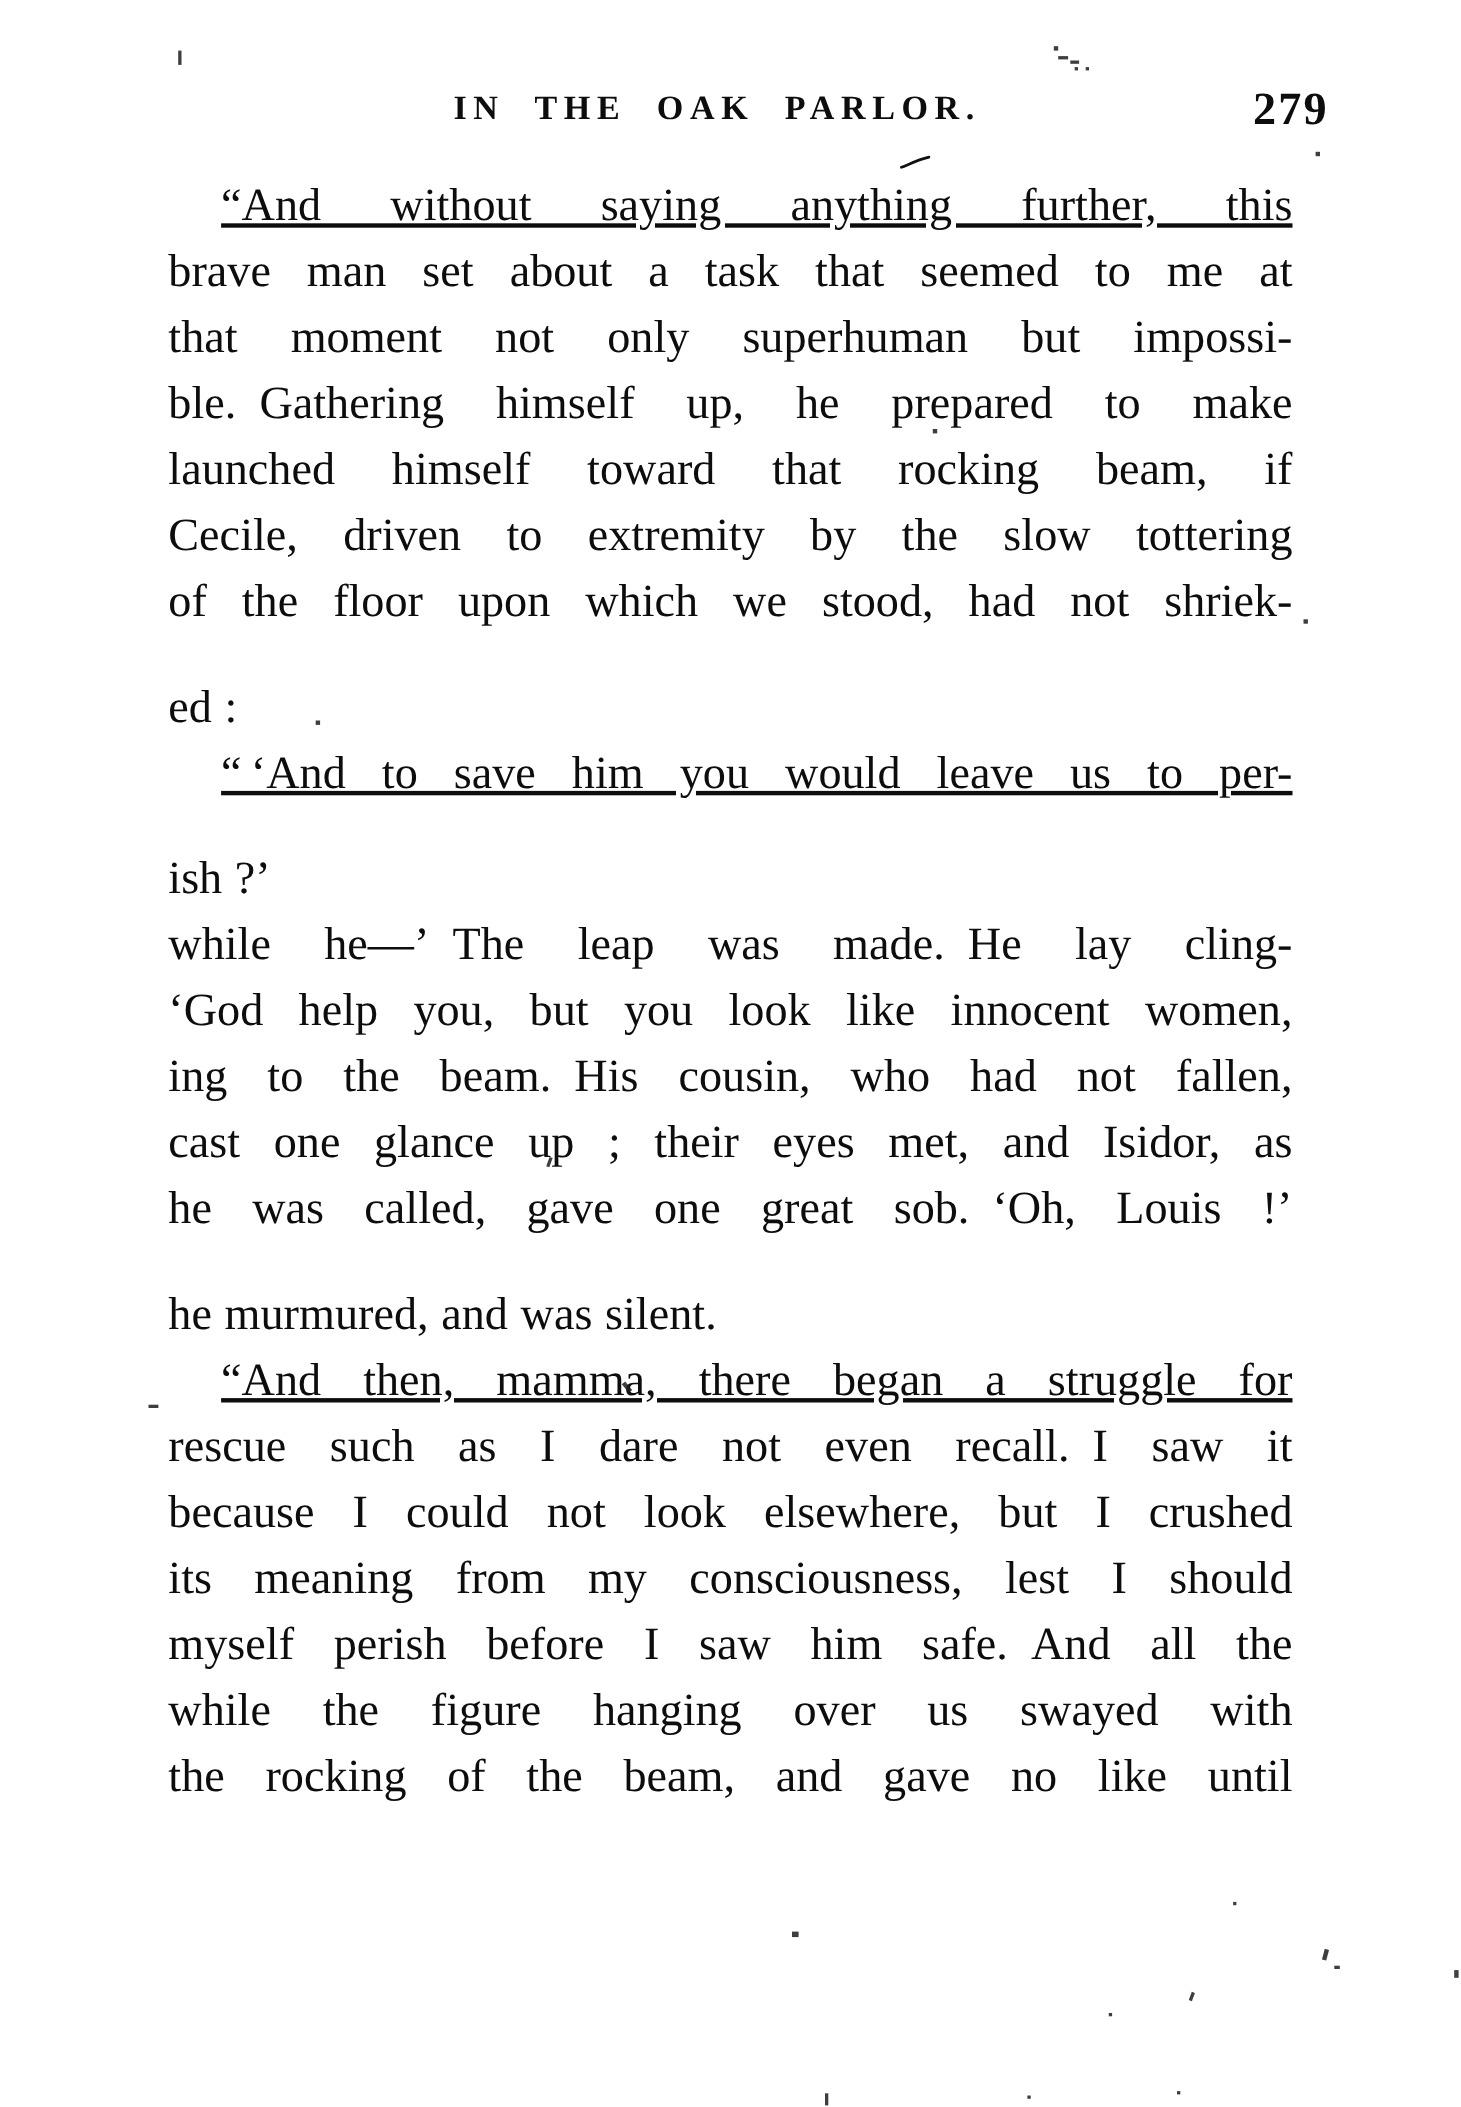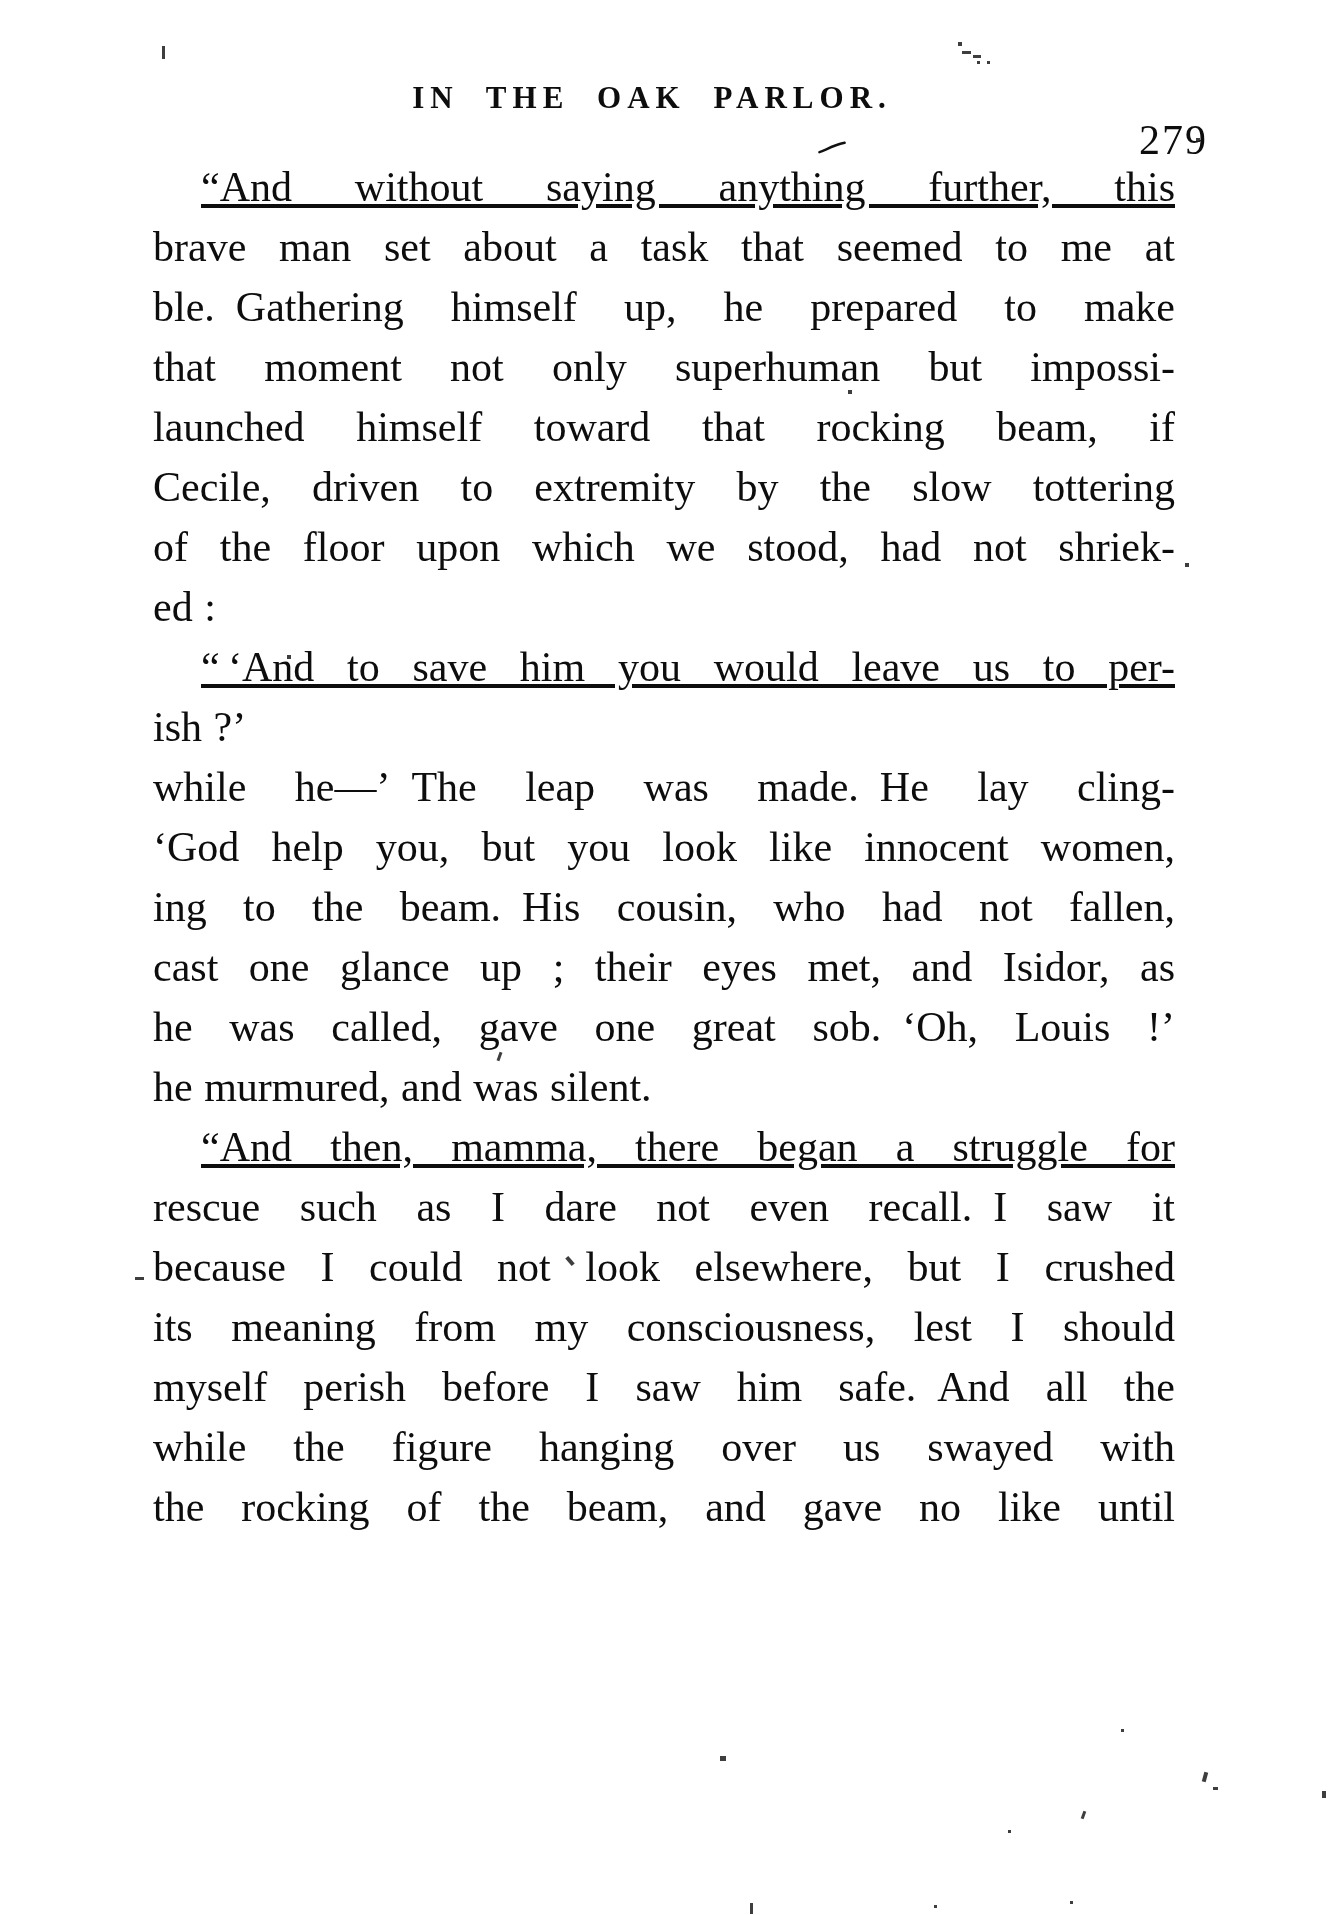--- a/index.html
+++ b/index.html
@@ -31,42 +31,41 @@
     letter-spacing: 6px;
     word-spacing: 14px;
     white-space: nowrap;
   }
   .page-number {
     position: absolute;
     top: 79px;
     right: 160px;
     font-size: 42px;
     line-height: 1;
-    font-weight: normal;
+    font-weight: bold;
     letter-spacing: 2px;
-    margin-top: 40px;
   }
   
   .body-text {
     position: absolute;
     left: 153px;
     top: 157px;
     width: 1022px;
     font-size: 42px;
     line-height: 60px;
     word-spacing: 1px;
   }
   .paragraph { margin: 0; }
   .line {
     height: 60px;
     text-align: justify;
     text-align-last: justify;
   }
   .line.indent { text-indent: 48px; text-decoration: underline; }
-  .line.last { text-align-last: left; }
+  .line.last { text-align-last: left; margin-top: 36px; }
   
   .pen-mark {
     position: absolute;
     left: 818px;
     top: 139px;
     width: 28px;
     height: 16px;
   }
   
   .speck {
@@ -85,22 +84,22 @@
   <div class="page-number">279</div>
 
   <svg class="pen-mark" viewBox="0 0 30 16" aria-hidden="true">
     <path d="M1.5,13.5 C8,11.5 15,6.5 28.5,3.5" stroke="#111" stroke-width="2.6" fill="none" stroke-linecap="round"></path>
   </svg>
 
   <div class="body-text" id="paragraphs">
       <div class="paragraph">
         <div class="line indent">“And without saying anything further, this</div>
         <div class="line">brave man set about a task that seemed to me at</div>
+        <div class="line">that moment not only superhuman but impossi-</div>
         <div class="line">ble. Gathering himself up, he prepared to make</div>
-        <div class="line">that moment not only superhuman but impossi-</div>
         <div class="line">launched himself toward that rocking beam, if</div>
         <div class="line">Cecile, driven to extremity by the slow tottering</div>
         <div class="line">of the floor upon which we stood, had not shriek-</div>
         <div class="line last">ed :</div>
       </div>
       <div class="paragraph">
         <div class="line indent">“ ‘And to save him you would leave us to per-</div>
         <div class="line last">ish ?’</div>
       </div>
       <div class="paragraph">

